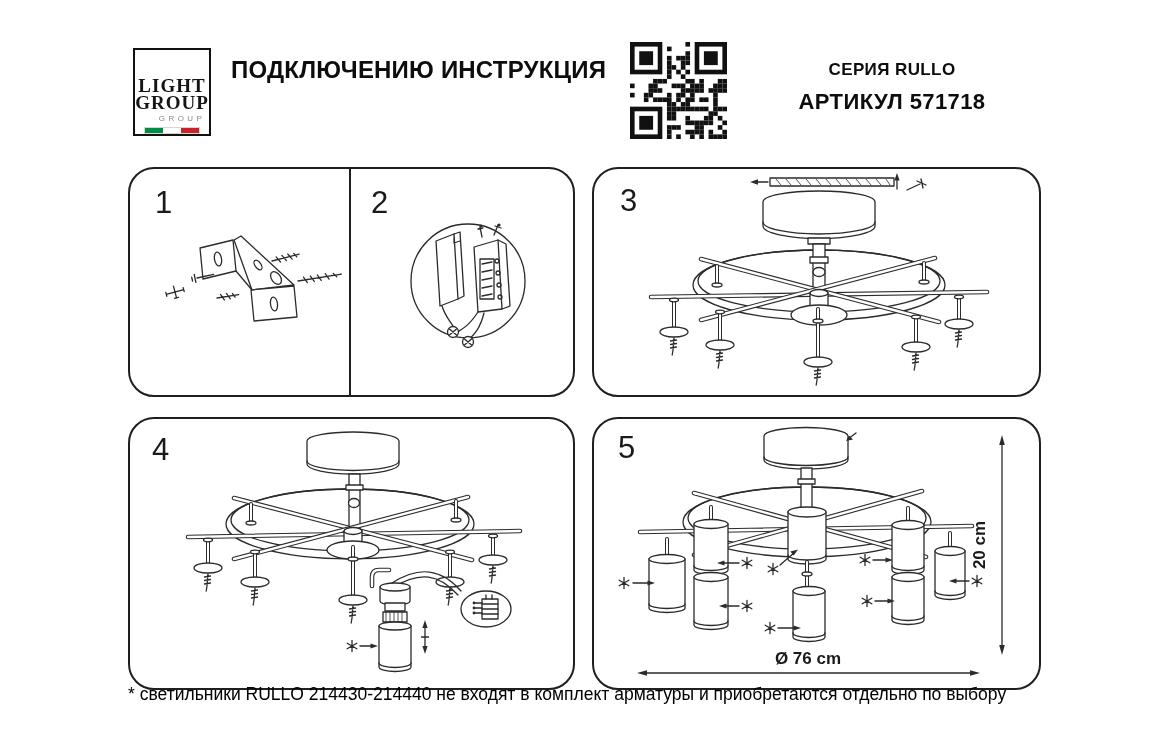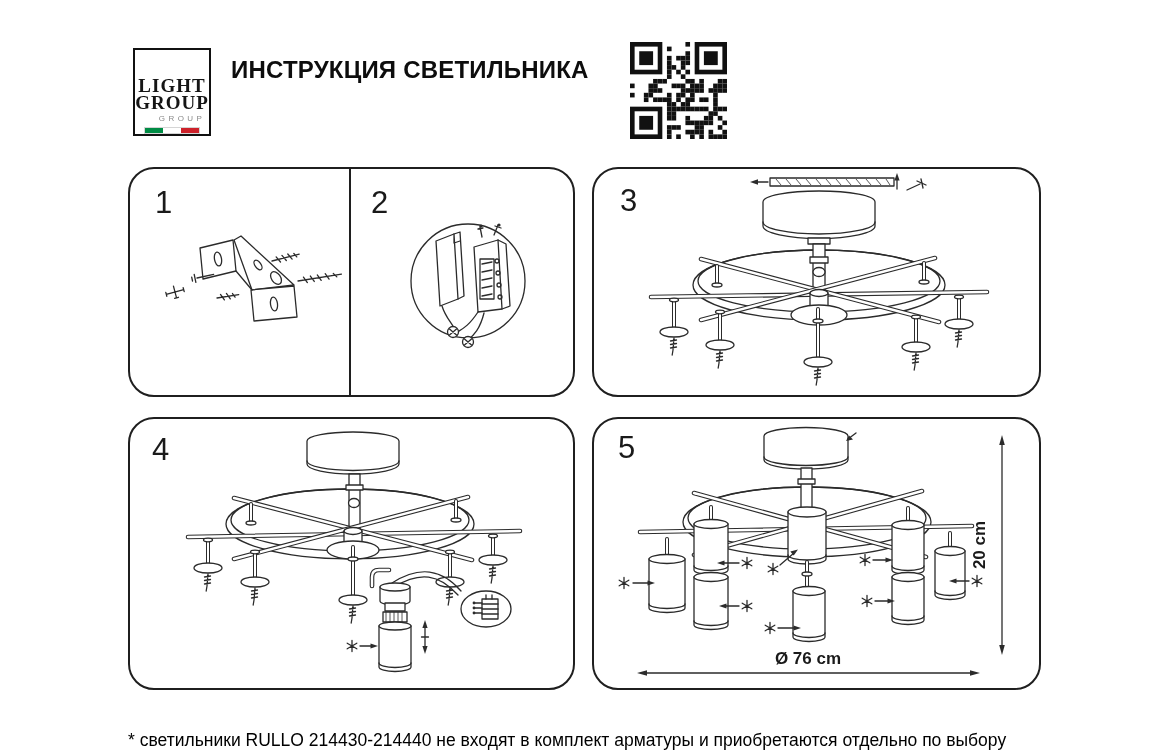--- a/index.html
+++ b/index.html
@@ -38,40 +38,40 @@
   .ln{fill:none;stroke:#2b2b2b;stroke-width:1.3;stroke-linecap:round;stroke-linejoin:round;}
   .wl{fill:#ffffff;stroke:#2b2b2b;stroke-width:1.3;stroke-linejoin:round;}
   .thin{fill:none;stroke:#2b2b2b;stroke-width:.8;}
   .rod-o{fill:none;stroke:#2b2b2b;stroke-width:4.6;stroke-linecap:round;}
   .rod-i{fill:none;stroke:#ffffff;stroke-width:2.4;stroke-linecap:round;}
   .post-o{fill:none;stroke:#2b2b2b;stroke-width:4;stroke-linecap:round;}
   .post-i{fill:none;stroke:#ffffff;stroke-width:2;stroke-linecap:round;}
   .fillb{fill:#2b2b2b;stroke:none;}
   .dimtxt{font-family:"Liberation Sans",sans-serif;font-weight:700;font-size:17px;fill:#1a1a1a;stroke:none;}
 
-  .footnote{position:absolute;left:128px;top:730px;font-size:17.5px;color:#000;}
+  .footnote{position:absolute;left:128px;top:684px;font-size:17.5px;color:#000;}
 </style>
 </head>
 <body>
 
 <div class="page">
 
   <div class="logo-box">
     <div class="logo-w1">LIGHT</div>
     <div class="logo-w2">GROUP</div>
     <div class="logo-w3">GROUP</div>
     <div class="logo-flag">
         <i class="fg"></i>
         <i class="fw"></i>
         <i class="fr"></i>
       </div>
   </div>
 
   <div class="main-title">
-    <div>ИНСТРУКЦИЯ СВЕТИЛЬНИКА</div>
+    <div>ПОДКЛЮЧЕНИЮ ИНСТРУКЦИЯ</div>
   </div>
 
   <svg class="qr" viewBox="0 0 84 84">
     <rect x="0" y="0" width="84" height="84" fill="#fff"></rect>
     <g id="qr-modules" fill="#111">
         <rect x="0" y="0" width="28" height="28" fill="#111"></rect>
         <rect x="4" y="4" width="20" height="20" fill="#fff"></rect>
         <rect x="8" y="8" width="12" height="12" fill="#111"></rect>
         <rect x="56" y="0" width="28" height="28" fill="#111"></rect>
         <rect x="60" y="4" width="20" height="20" fill="#fff"></rect>
@@ -199,20 +199,24 @@
         <rect x="40" y="80" width="4" height="4"></rect>
         <rect x="52" y="80" width="4" height="4"></rect>
         <rect x="60" y="80" width="4" height="4"></rect>
         <rect x="68" y="80" width="4" height="4"></rect>
         <rect x="72" y="80" width="4" height="4"></rect>
         <rect x="76" y="80" width="4" height="4"></rect>
         <rect x="80" y="80" width="4" height="4"></rect>
       </g>
   </svg>
 
+  <div class="series-block">
+    <div class="series-line">СЕРИЯ RULLO</div>
+    <div class="article-line">АРТИКУЛ 571718</div>
+  </div>
 
   <div class="panel p-a">
     <div class="divider"></div>
     <div class="stepnum" style="left:25px;top:16px;">1</div>
     <div class="stepnum" style="left:241px;top:16px;">2</div>
 
     <svg width="220" height="222" viewBox="0 0 220 222">
 
       <path class="wl" d="M104,71 L111,67 L164,116 L122,121 Z"></path>
       <path class="wl" d="M70,79 L103,71 L106,102 L73,110 Z"></path>

